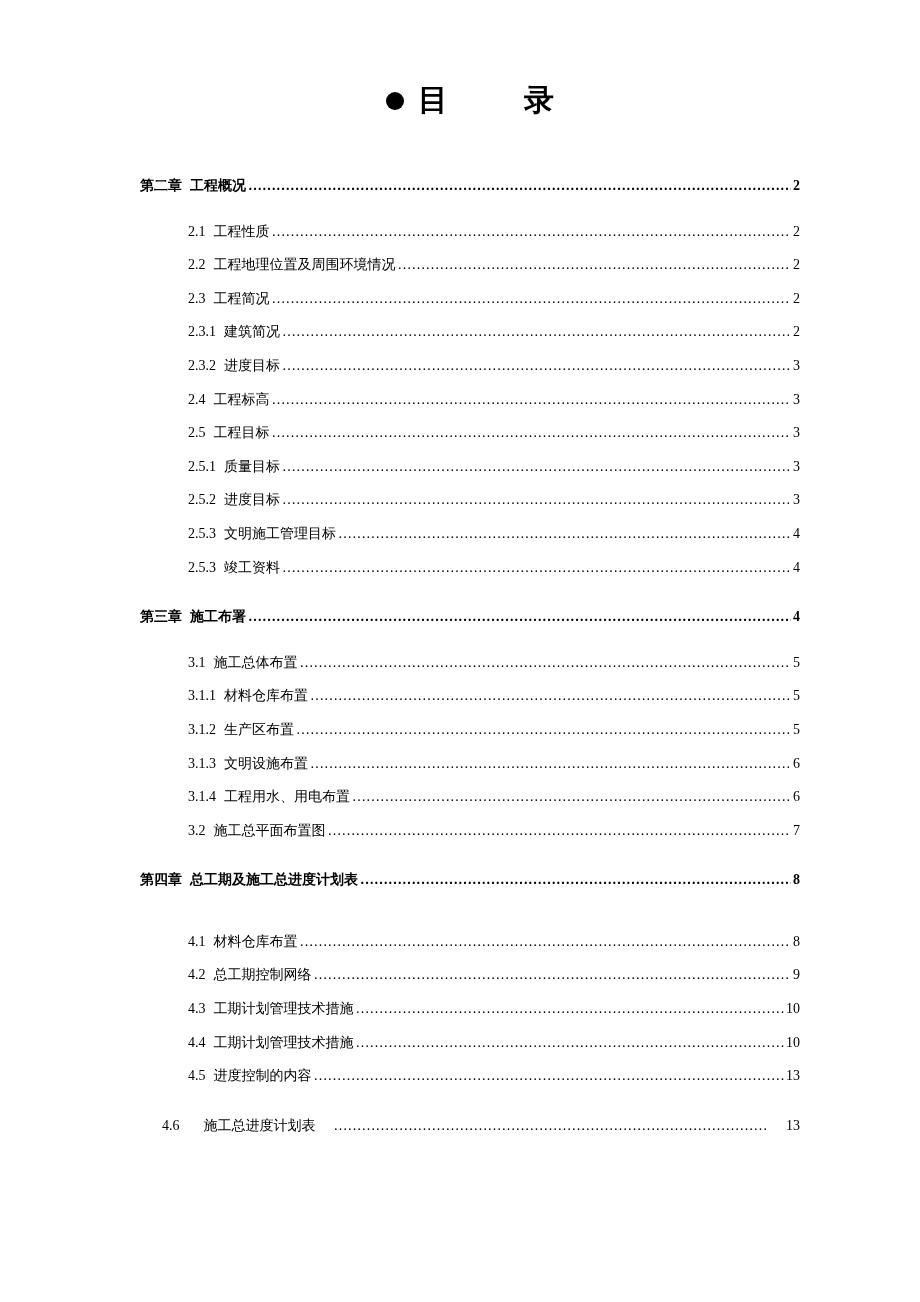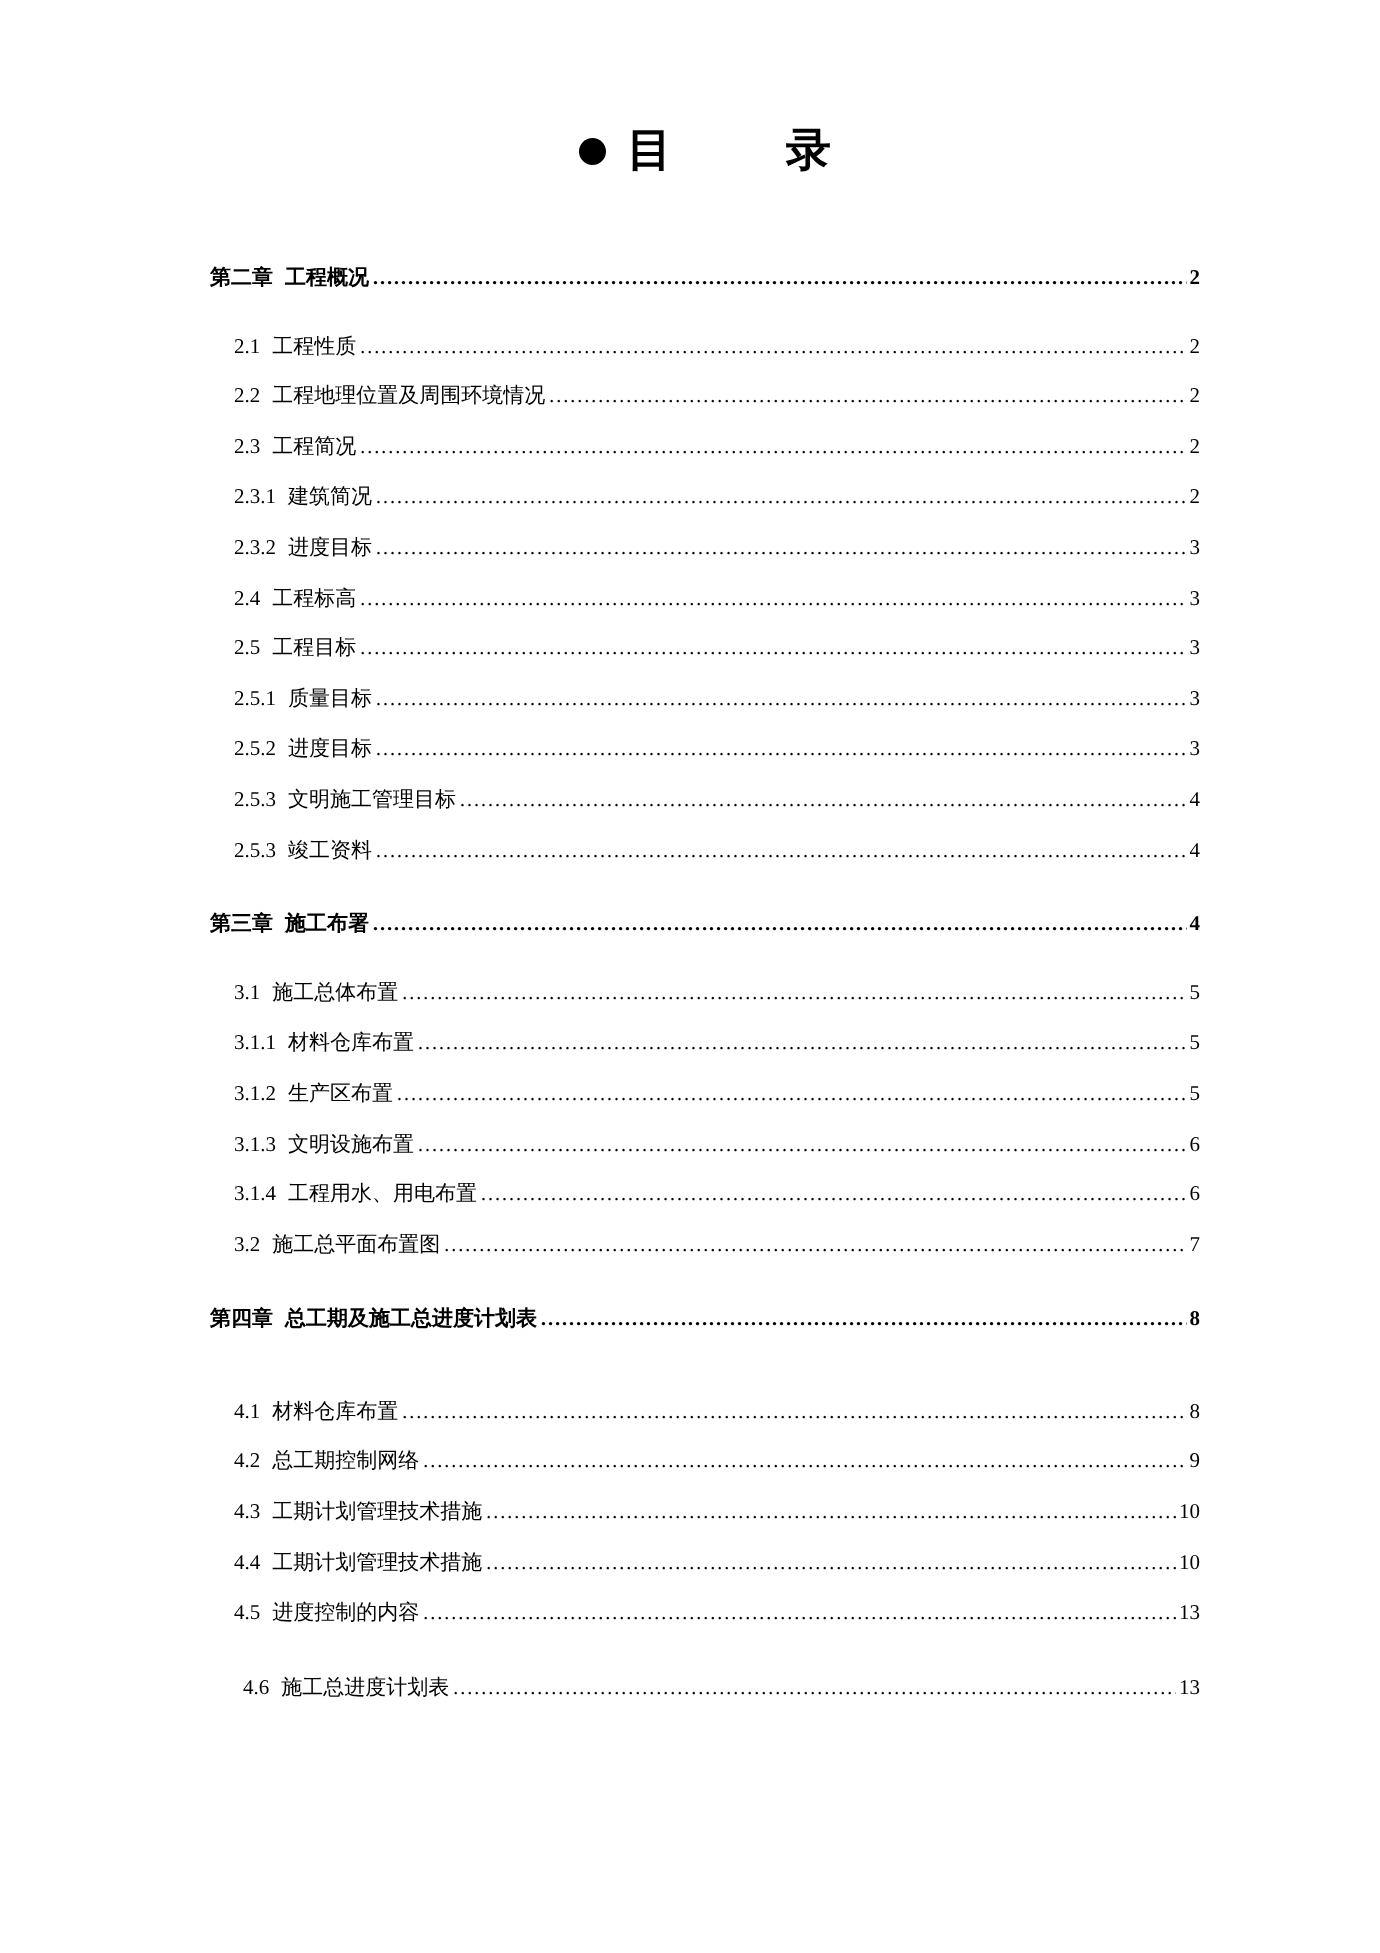--- a/index.html
+++ b/index.html
@@ -33,22 +33,22 @@
     .title-gap { width: 60px; display: inline-block; }
     .toc-line {
       display: flex;
       align-items: baseline;
       font-size: 14px;
       line-height: 1.4;
       white-space: nowrap;
       overflow: hidden;
     }
     .chapter { margin-bottom: 26px; font-weight: bold; }
-    .sub { margin-left: 16px; margin-bottom: 14px; }
-    .sub-alt { margin-left: 22px; margin-bottom: 14px; }
+    .sub { margin-left: 48px; margin-bottom: 14px; }
+    .sub-alt { margin-left: 22px; margin-bottom: 14px; gap: 16px; }
     .section-gap { height: 16px; }
     .num { margin-right: 8px; flex-shrink: 0; }
     .label { flex-shrink: 0; }
     .leader {
       flex: 1 1 auto;
       overflow: hidden;
       letter-spacing: 0px;
       margin: 0 2px;
     }
     .leader::after {

